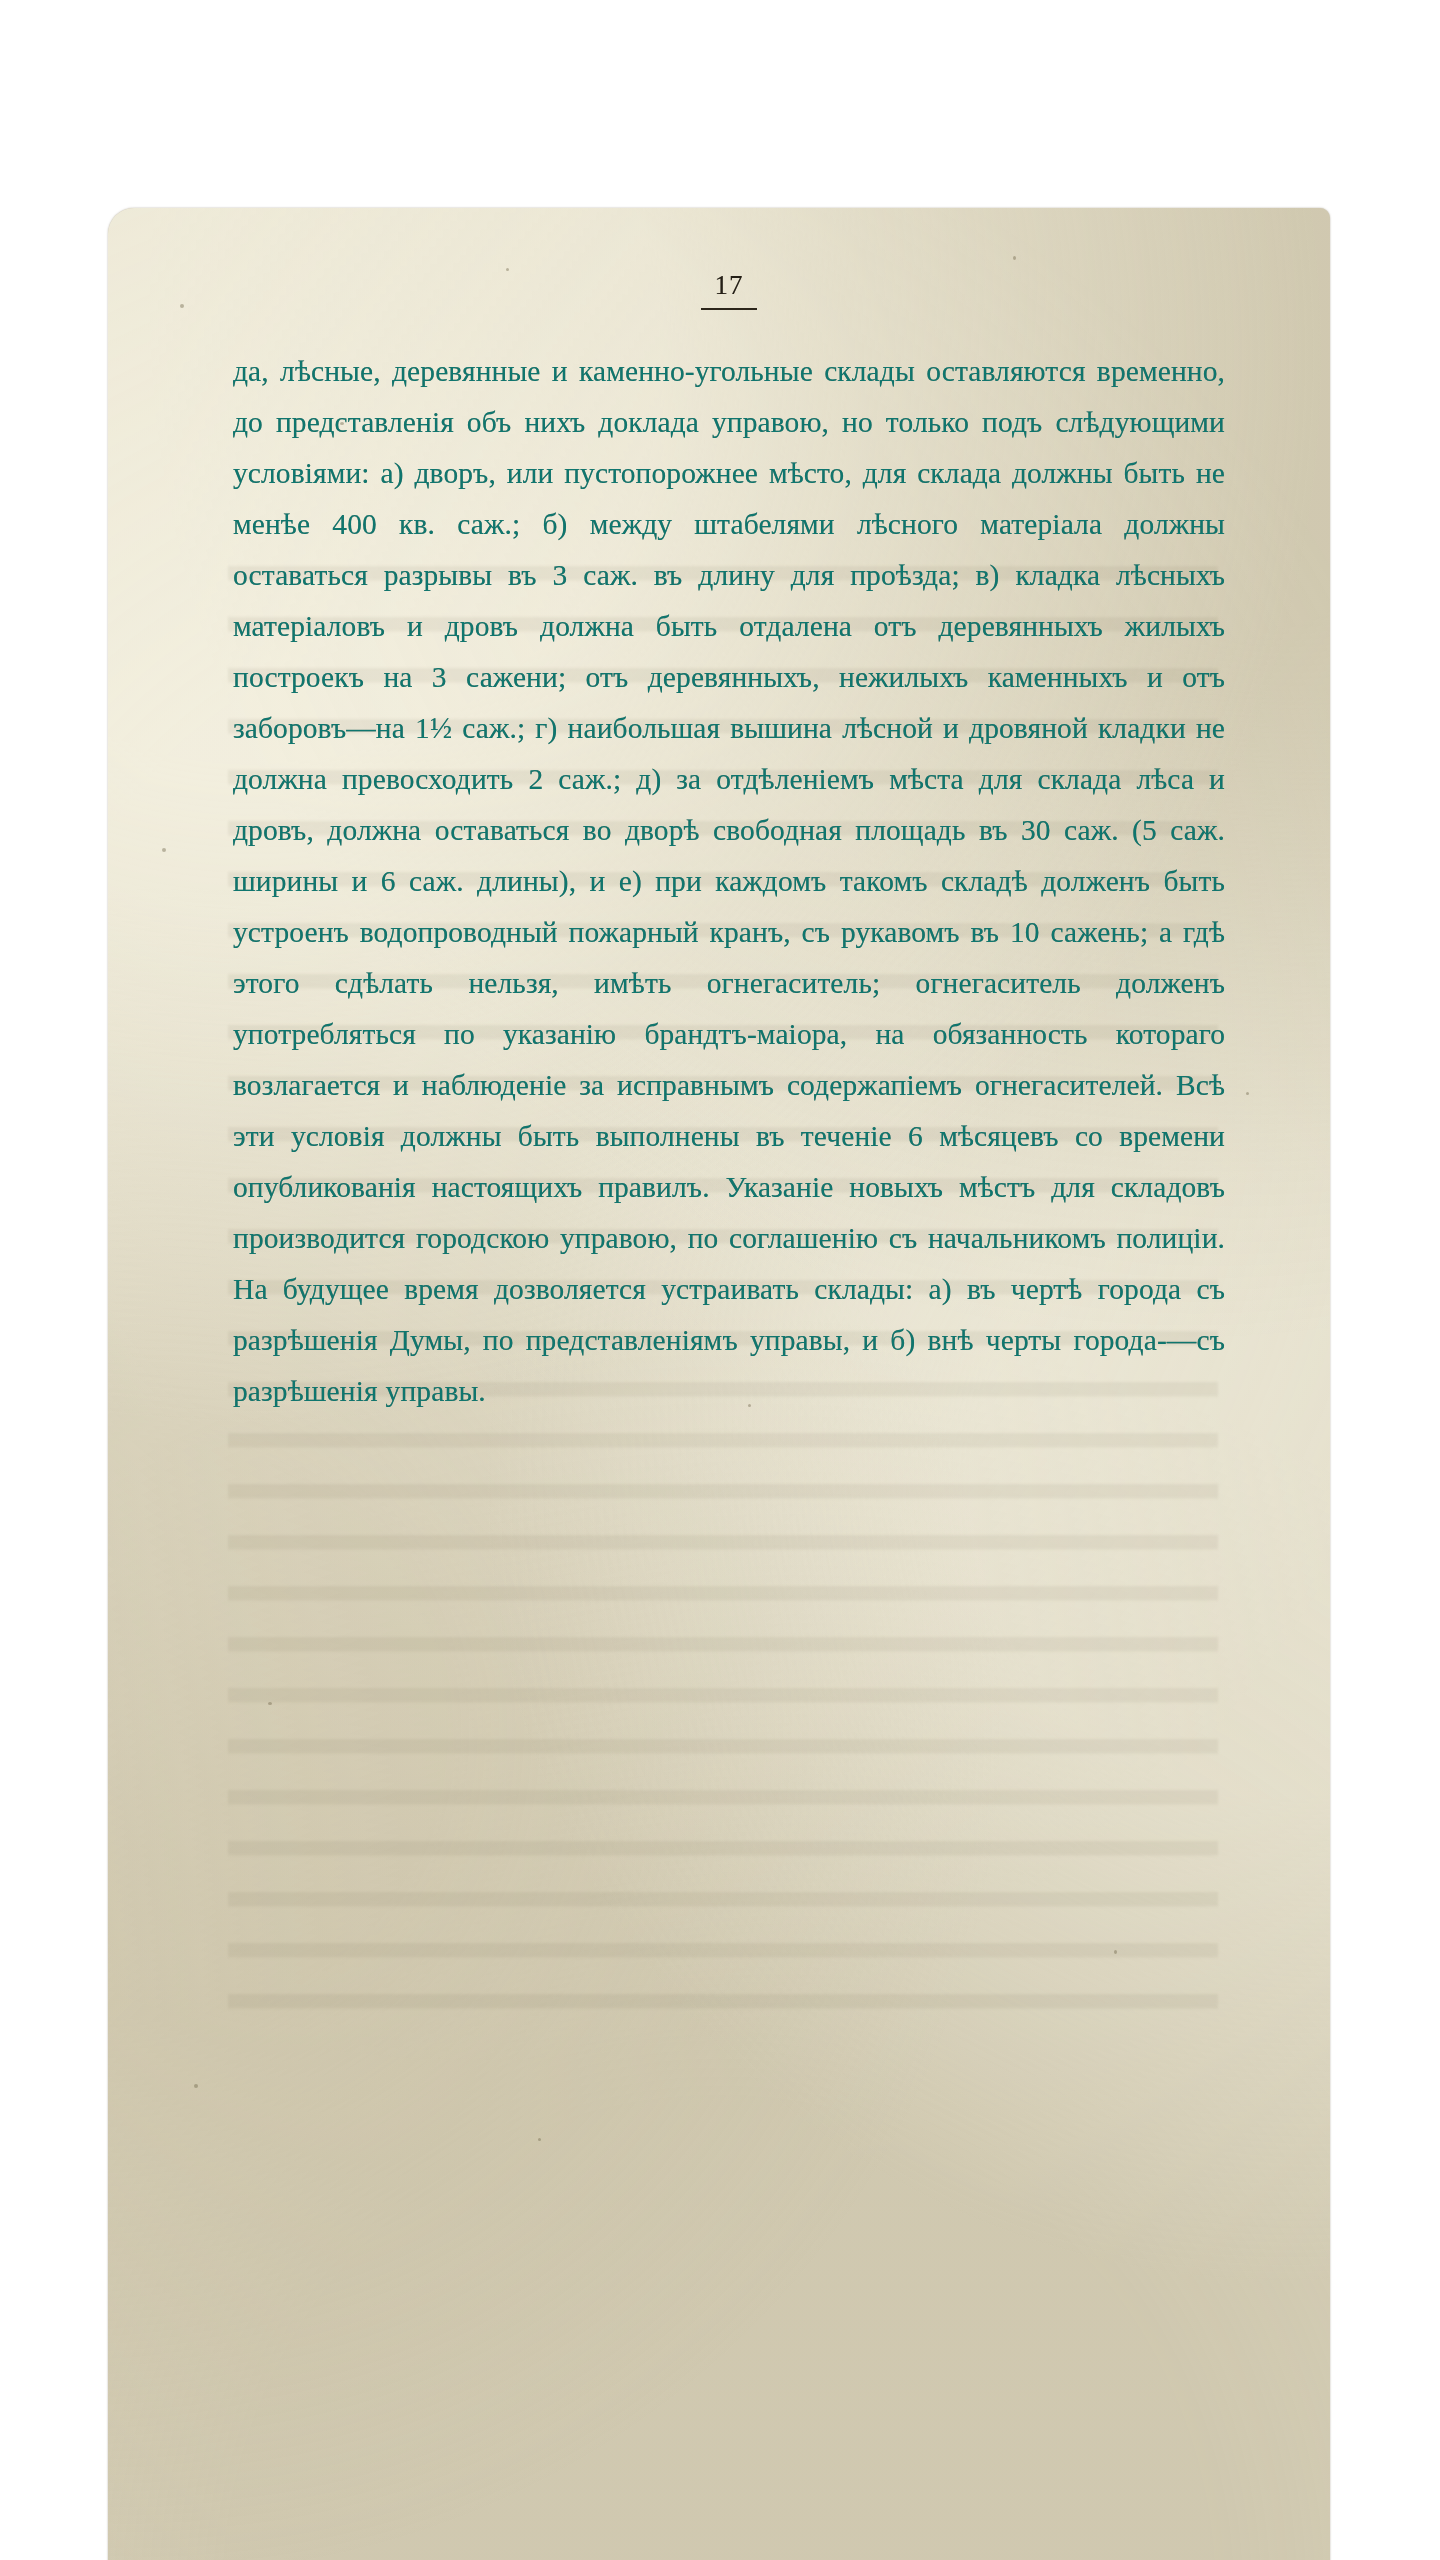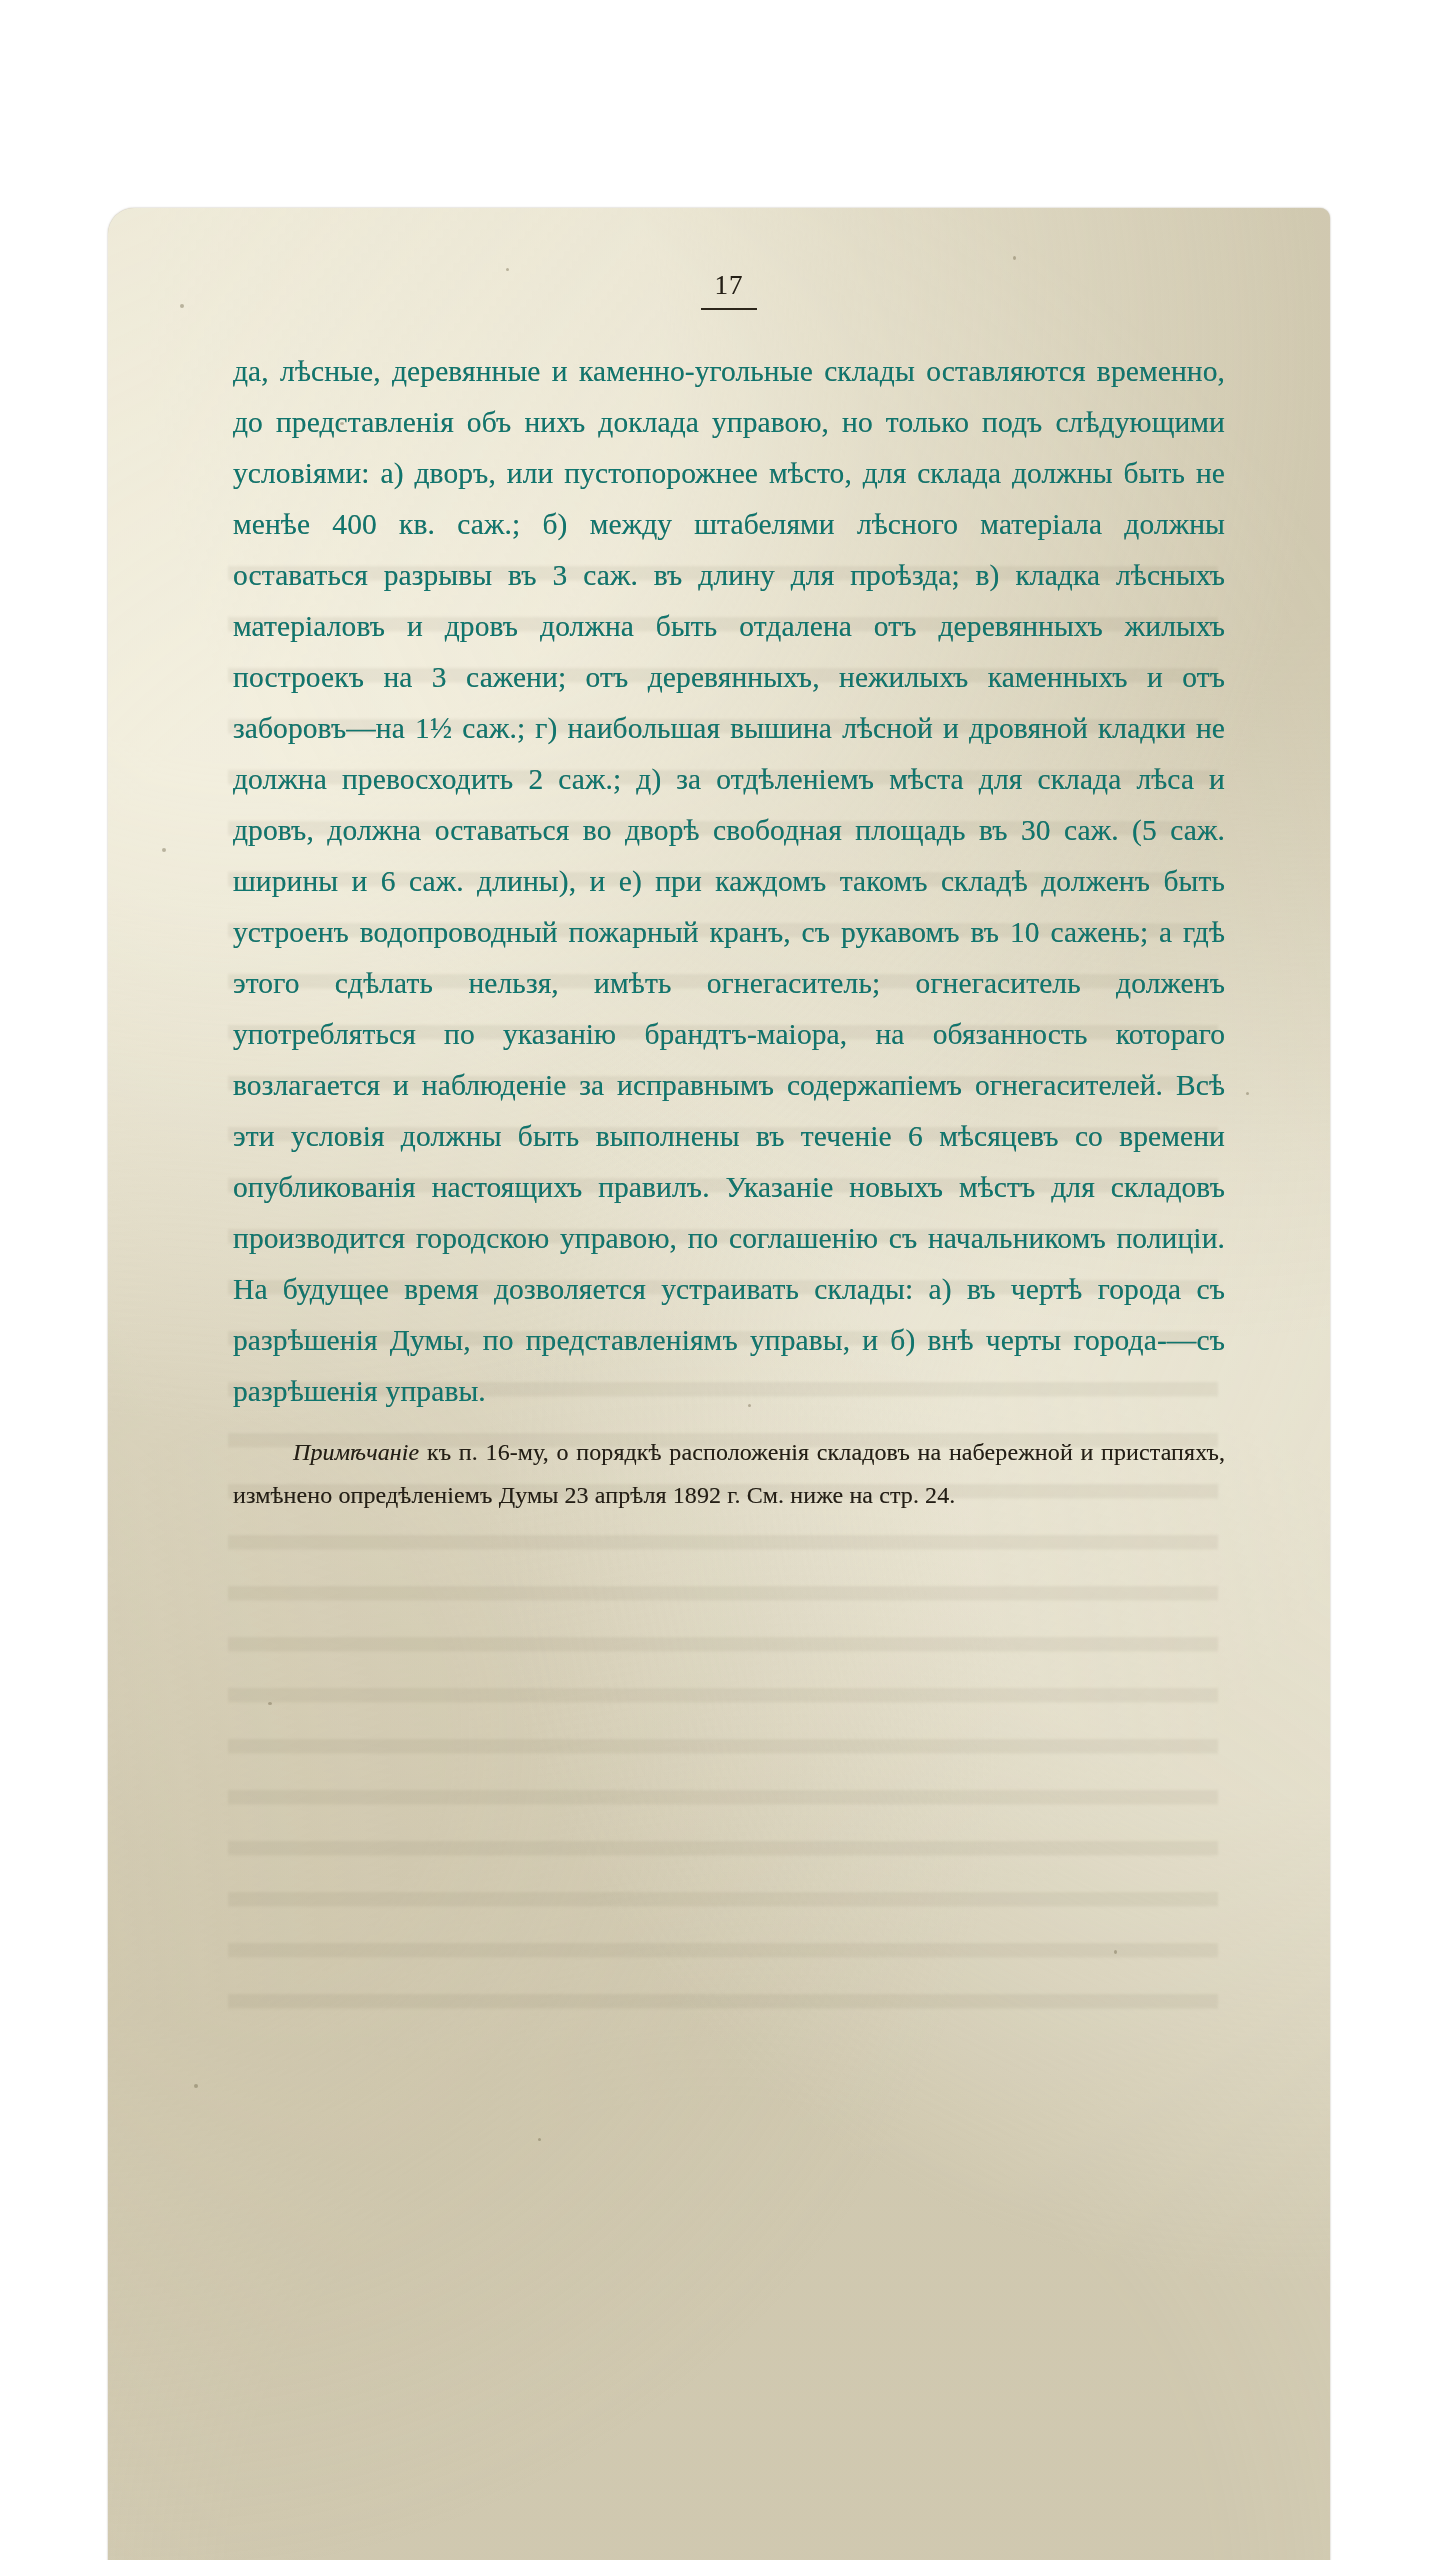--- a/index.html
+++ b/index.html
@@ -174,23 +174,20 @@
     <span class="speck" style="left:86px;  top:1876px;width:4px; height:4px;"></span>
 
     <div id="type-block">
 
       <div id="folio-head">
         <span id="folio-number">17</span>
       </div>
 
       <p class="body-par last-full">да, лѣсные, деревянные и каменно-угольные склады оставляются временно, до представленія объ нихъ доклада управою, но только подъ слѣдующими условіями: а) дворъ, или пустопорожнее мѣсто, для склада должны быть не менѣе 400 кв. саж.; б) между штабелями лѣсного матеріала должны оставаться разрывы въ 3 саж. въ длину для проѣзда; в) кладка лѣсныхъ матеріаловъ и дровъ должна быть отдалена отъ деревянныхъ жилыхъ построекъ на 3 сажени; отъ деревянныхъ, нежилыхъ каменныхъ и отъ заборовъ—на 1½ саж.; г) наибольшая вышина лѣсной и дровяной кладки не должна превосходить 2 саж.; д) за отдѣленіемъ мѣста для склада лѣса и дровъ, должна оставаться во дворѣ свободная площадь въ 30 саж. (5 саж. ширины и 6 саж. длины), и е) при каждомъ такомъ складѣ долженъ быть устроенъ водопроводный пожарный кранъ, съ рукавомъ въ 10 сажень; а гдѣ этого сдѣлать нельзя, имѣть огнегаситель; огнегаситель долженъ употребляться по указанію брандтъ-маіора, на обязанность котораго возлагается и наблюденіе за исправнымъ содержапіемъ огнегасителей. Всѣ эти условія должны быть выполнены въ теченіе 6 мѣсяцевъ со времени опубликованія настоящихъ правилъ. Указаніе новыхъ мѣстъ для складовъ производится городскою управою, по соглашенію съ начальникомъ полиціи. На будущее время дозволяется устраивать склады: а) въ чертѣ города съ разрѣшенія Думы, по представленіямъ управы, и б) внѣ черты города-—съ разрѣшенія управы.</p>
 
-      <p id="note-block">
-        <span id="note-label">Примѣчаніе</span><span> къ п. 16-му, о порядкѣ расположенія складовъ на набережной и пристапяхъ, измѣнено опредѣленіемъ Думы 23 апрѣля 1892 г. См. ниже на стр. 24.</span>
-      </p>
 
 
     </div>
 
     <div id="quire-signature">2</div>
 
   </div>
 </div>
 
 </body></html>

